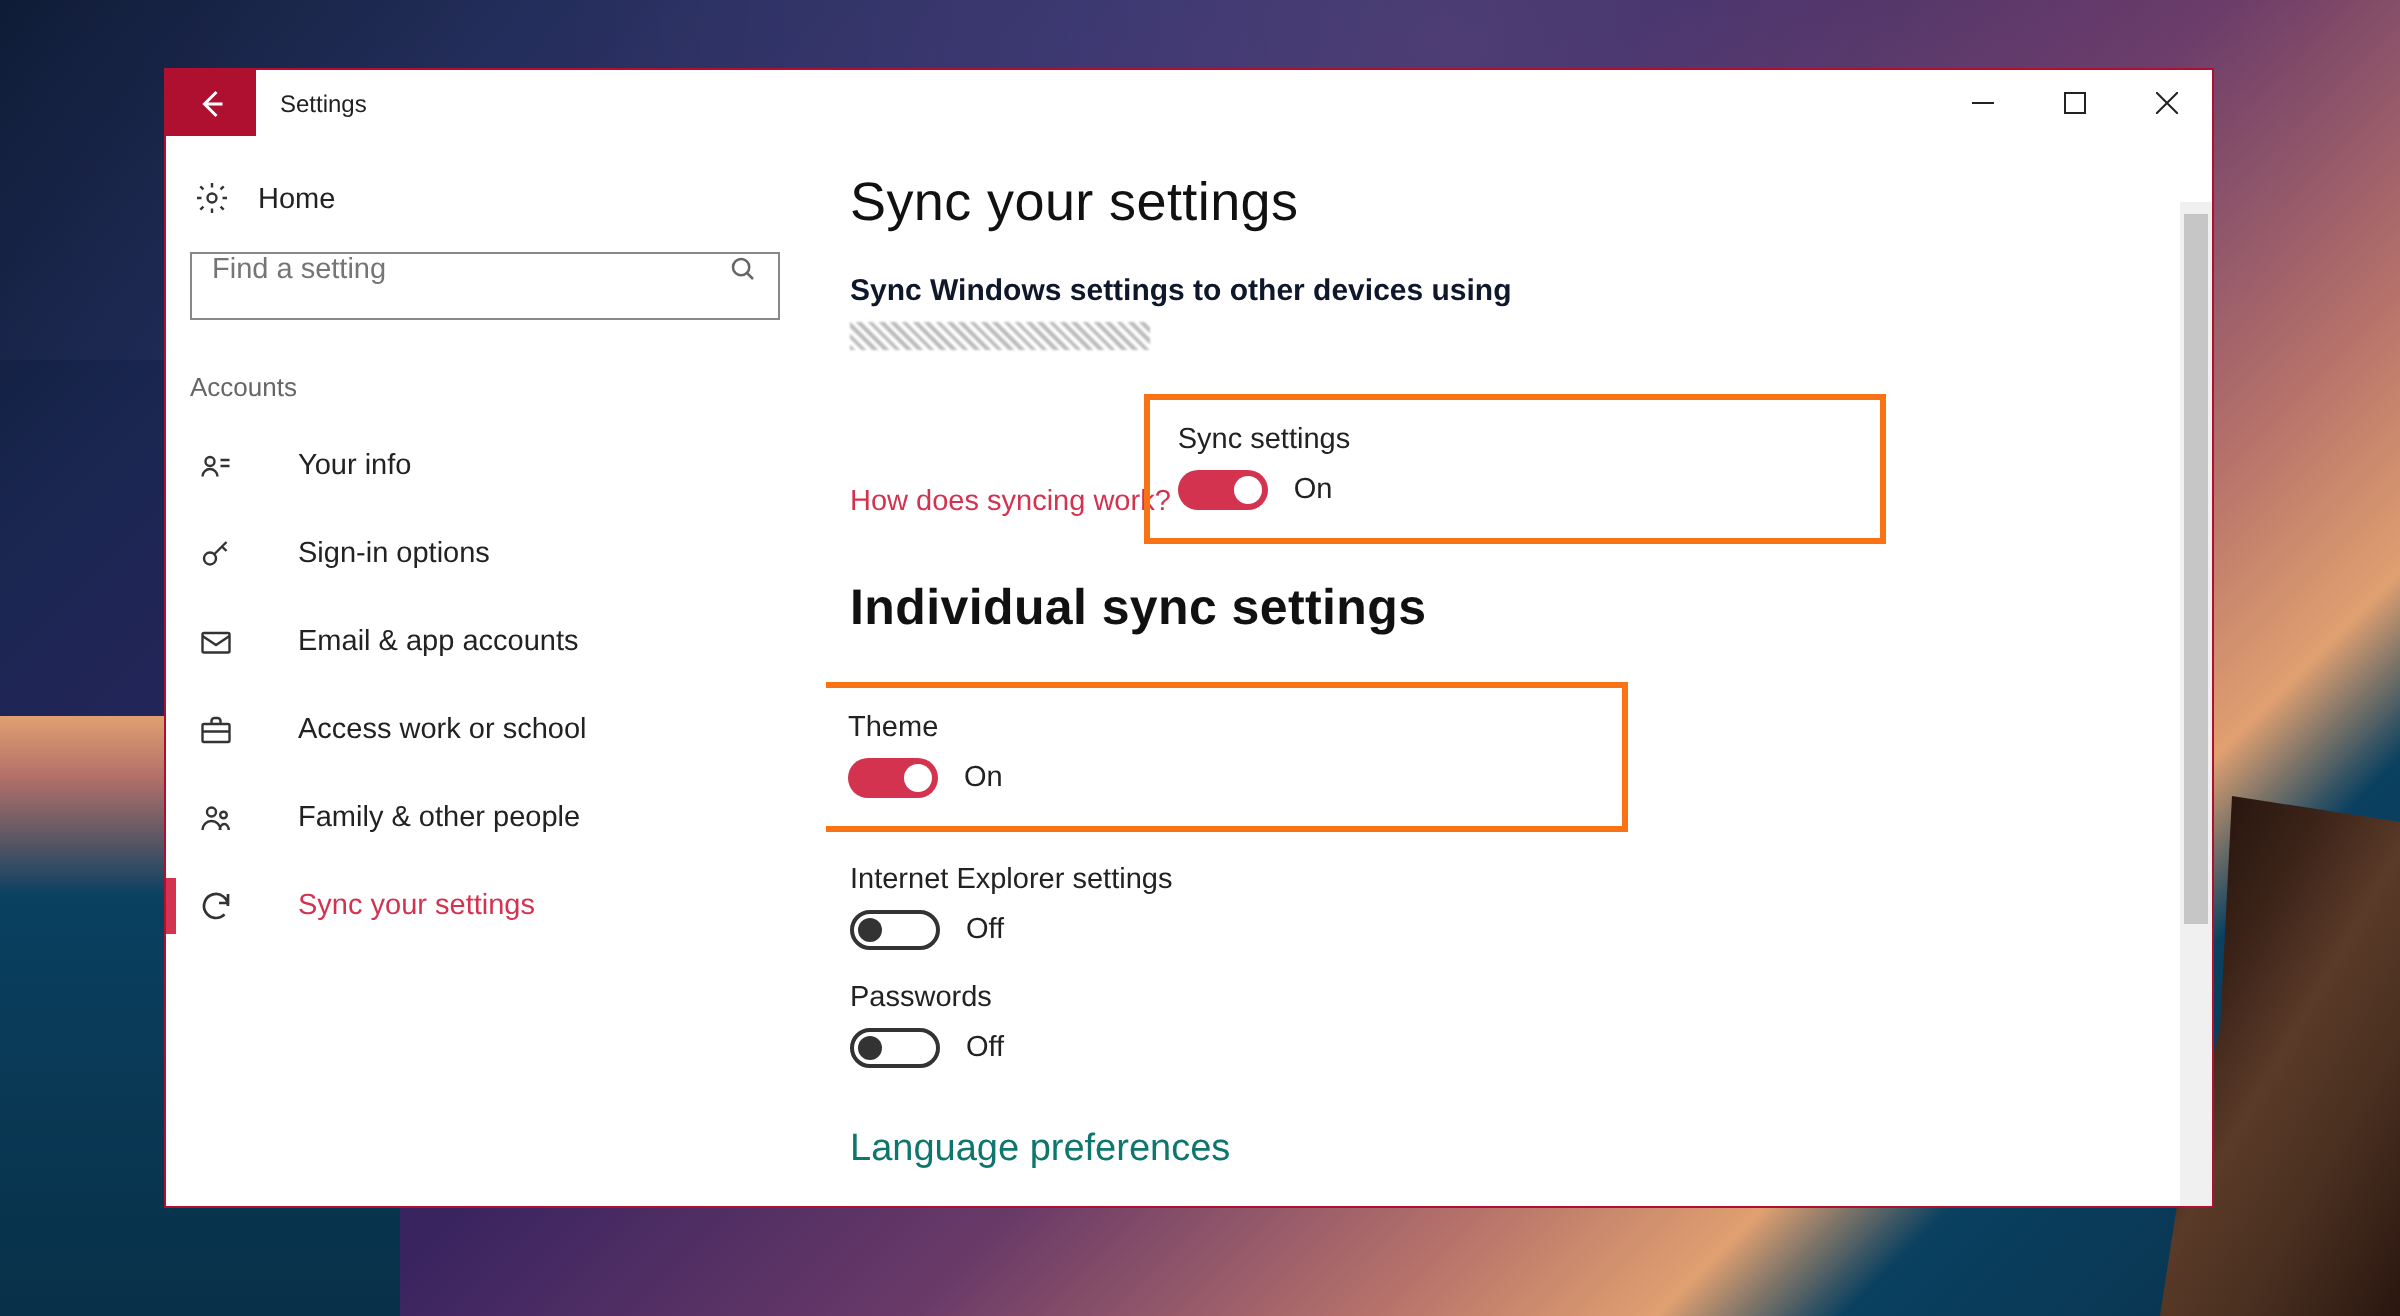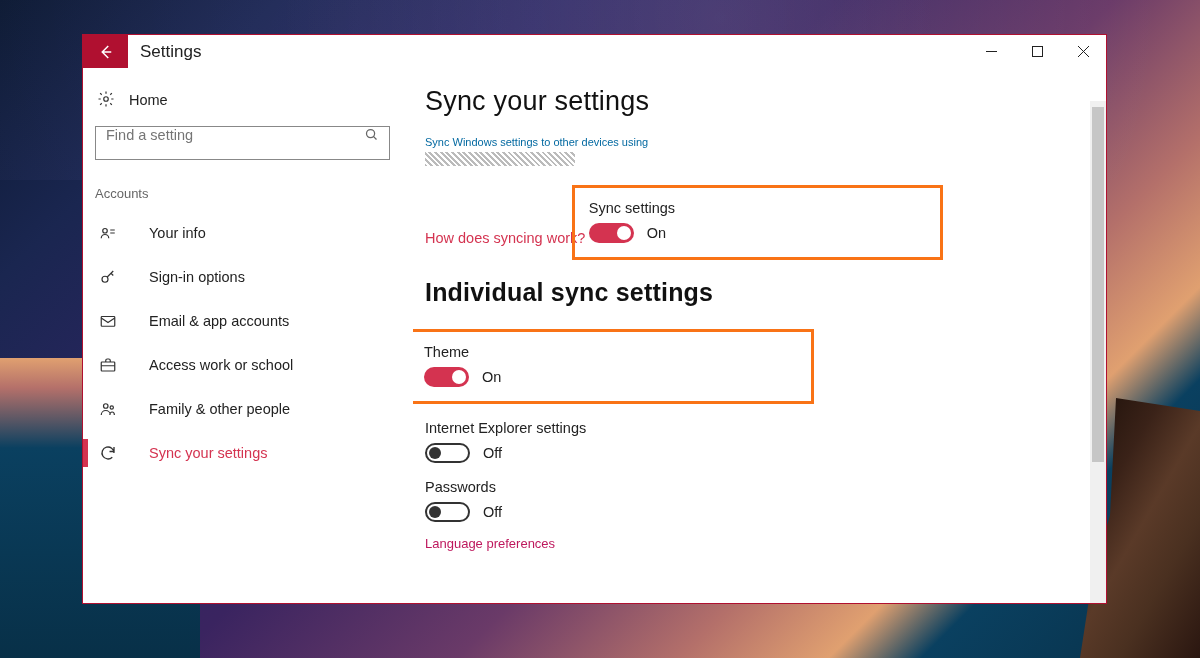--- a/index.html
+++ b/index.html
@@ -16,60 +16,60 @@
     clip-path: polygon(30% 0,100% 5%,100% 100%,0 100%,10% 70%,25% 45%); }
   .sea { position:absolute; left:0; bottom:0; width:200px; height:300px;
     background: linear-gradient(180deg,#e0a070 0%,#b4706a 10%,#0a4060 30%,#083048 100%); }
   .window {
     position: absolute; left: 82px; top: 34px; width: 1025px; height: 570px;
     background: #ffffff; border: 1px solid #b01030; display:flex; flex-direction:column;
   }
   .titlebar { height: 33px; display:flex; align-items:stretch; border-bottom:0; }
   .back-btn { width:45px; background:#b01030; display:flex; align-items:center; justify-content:center; cursor:pointer; }
   .back-btn svg { stroke:#fff; }
-  .app-title { padding:0 12px; display:flex; align-items:center; font-size:17px; color:#222; }
+  .app-title { padding:0 12px; display:flex; align-items:center; font-size:12px; color:#222; }
   .titlebar-spacer { flex:1; }
   .win-controls { display:flex; }
   .win-btn { width:46px; display:flex; align-items:center; justify-content:center; cursor:pointer; }
   .win-btn svg { stroke:#222; }
   .body { flex:1; display:flex; overflow:hidden; position:relative; }
   .sidebar { width:330px; padding:12px 12px 0 12px; }
   .home-row { display:flex; align-items:flex-end; gap:14px; padding:10px 2px 18px 2px; cursor:pointer; }
   .gear-icon, .nav-icon { width:18px; height:18px; display:flex; align-items:center; justify-content:center; color:#333; }
   .home-row span.lbl { font-size:14.5px; color:#222; }
   .search-box { width:295px; height:34px; border:1px solid #888; display:flex; align-items:flex-start; padding:0 10px; margin-bottom:22px; }
   .search-box input { border:none; outline:none; flex:1; font-size:14.5px; background:transparent; font-family:inherit; }
   .search-box .mag { color:#666; }
   .category { font-size:13px; color:#666; padding:4px 0 10px 0; }
   .nav-item { display:flex; align-items:center; gap:32px; padding:13px 4px 13px 4px; cursor:pointer; font-size:14.5px; color:#222; position:relative; }
   .nav-item.active { color:#d43350; }
   .nav-item.active::before { content:""; position:absolute; left:-12px; top:8px; bottom:8px; width:5px; background:#d43350; }
   .nav-item .nav-icon svg { stroke:currentColor; }
   .content { flex:1; padding:18px 0 0 12px; position:relative; overflow:hidden; }
   .content h1 { font-weight:400; font-size:27px; color:#111; margin-bottom:18px; letter-spacing:0.2px; }
-  .content .desc { font-size:11px; color:#0369a1; line-height:1.45; }
+  .content .desc { font-size:15px; color:#0f172a; line-height:1.45;font-weight:bold; }
   .redacted { display:inline-block; width:150px; height:14px; vertical-align:middle;
     background: repeating-linear-gradient(45deg,#bbb 0 2px,#fff 2px 4px); filter: blur(0.5px); }
   .link { color:#d43350; font-size:14.5px; margin-top:20px; display:inline-block; cursor:pointer; }
   .setting-label { font-size:14.5px; color:#222; padding-top:2px; }
   .toggle-row { display:flex; align-items:center; gap:13px; margin-top:7px;text-align:right; }
   .toggle { width:45px; height:20px; border-radius:10px; position:relative; cursor:pointer; }
   .toggle.on { background:#d43350; }
   .toggle.on::after { content:""; position:absolute; right:3px; top:3px; width:14px; height:14px; border-radius:50%; background:#fff; }
   .toggle.off { background:#fff; border:2px solid #333; }
   .toggle.off::after { content:""; position:absolute; left:2px; top:2px; width:12px; height:12px; border-radius:50%; background:#333; }
   .toggle-state { font-size:14.5px; color:#222; }
   .section-h2 { font-weight:700; font-size:25px; color:#111; margin:18px 0 14px 0; letter-spacing:0.2px; }
   .highlight-box { border:3px solid #f97316; padding:10px 265px 14px 14px; margin-left:-18px; display:inline-block; }
   .highlight-box.first { margin-top:18px; }
   .highlight-box.second { margin-top:8px; padding-right:310px; }
   .setting-block { margin-top:14px; }
   .scroll-track { position:absolute; right:0; top:33px; bottom:0; width:16px; background:#f0f0f0; }
   .scroll-thumb { position:absolute; left:2px; width:12px; top:6px; height:355px; background:#c6c6c6; }
-  .truncated { font-size:13px; color:#be185d; margin-top:14px; }
+  .truncated { font-size:19px; color:#0f766e; margin-top:30px; }
 </style>
 </head>
 <body>
 
 <div class="wallpaper">
   <div class="sky-top"></div>
   <div class="sea"></div>
   <div class="rocks"></div>
 </div>
 

